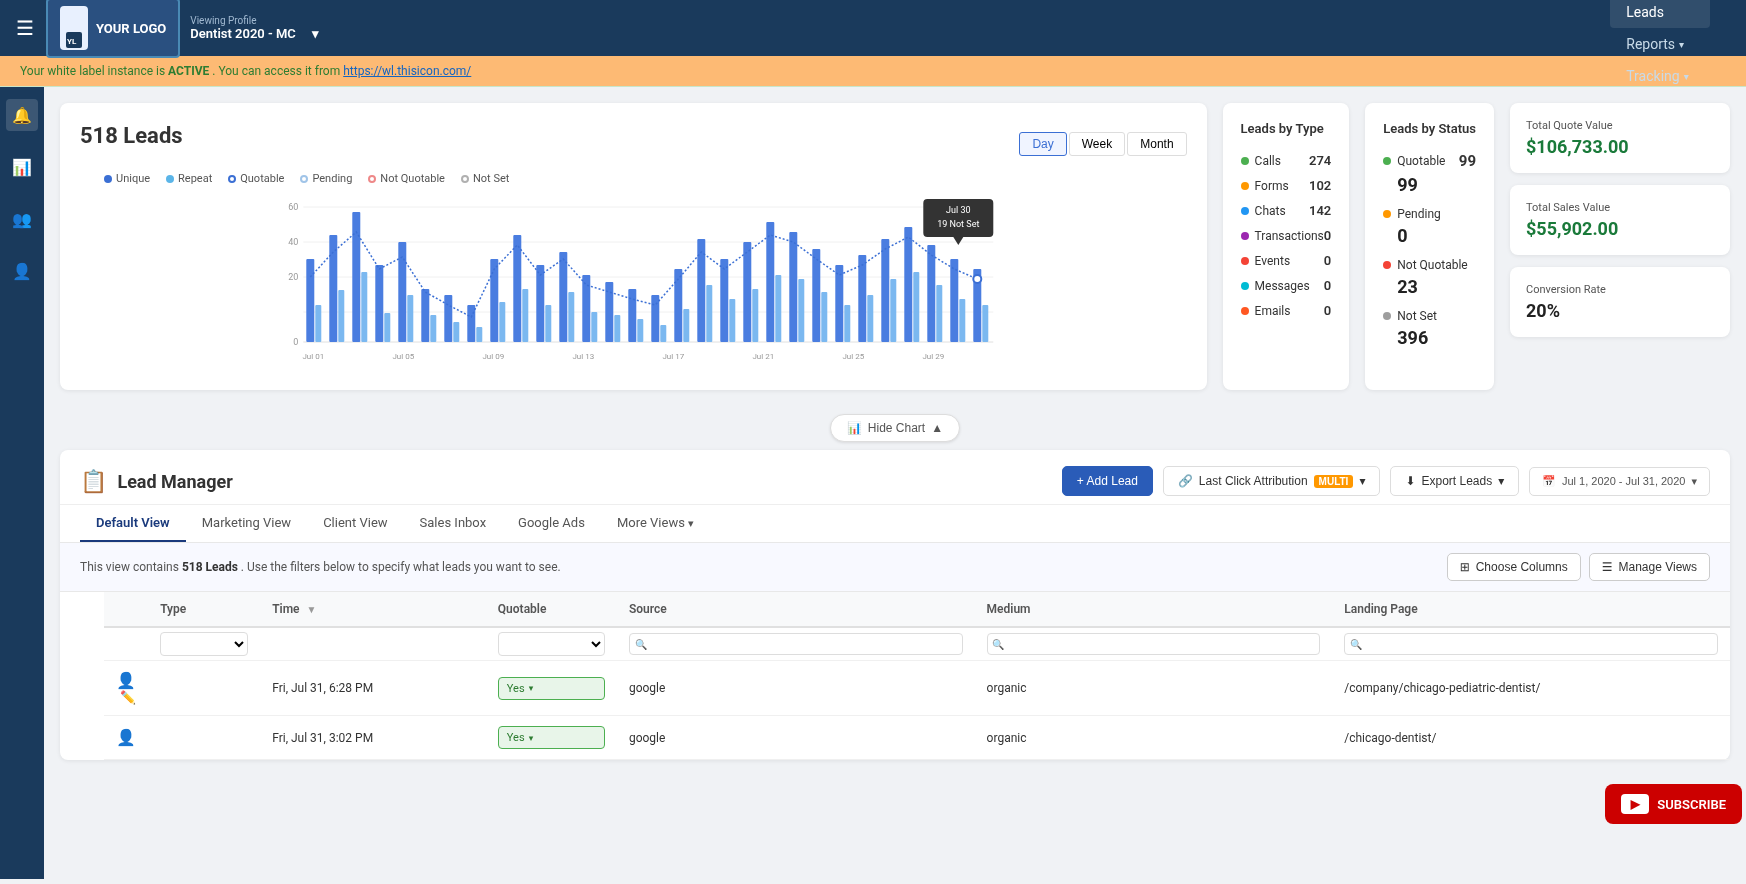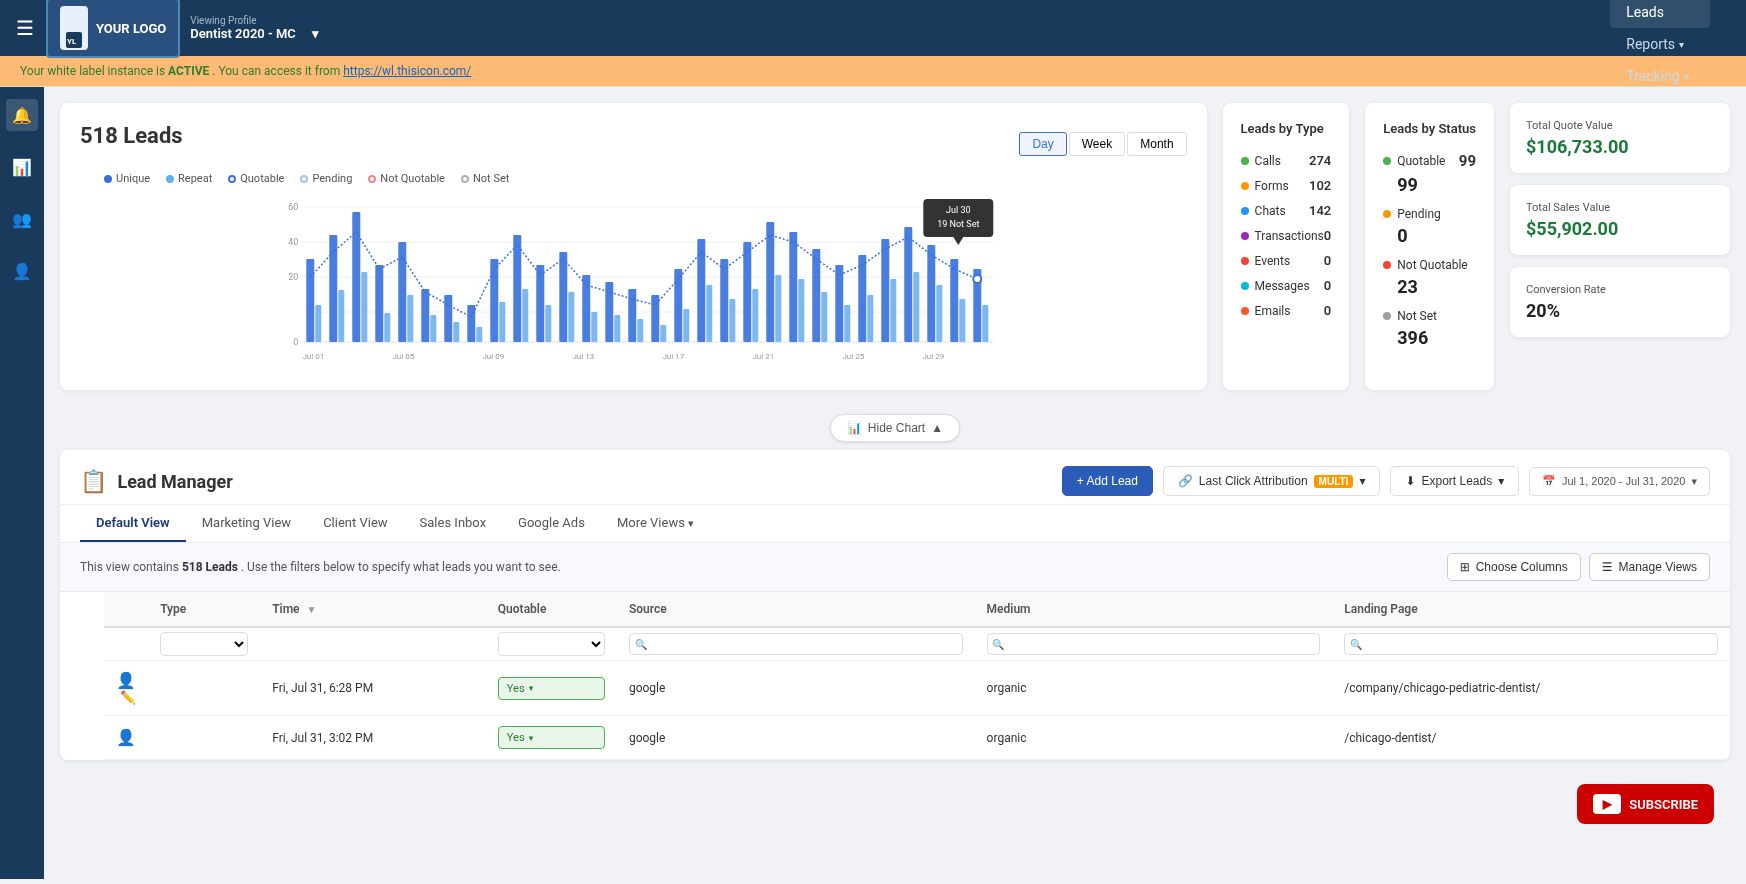--- a/index.html
+++ b/index.html
@@ -116,21 +116,21 @@
     .filter-select { width: 100%; padding: 4px 8px; border: 1px solid #ddd; border-radius: 4px; font-size: 11px; background: white; }
     .filter-input { width: 100%; padding: 4px 8px; border: 1px solid #ddd; border-radius: 4px; font-size: 11px; padding-left: 22px; }
     .filter-input-wrap { position: relative; }
     .search-icon-sm { position: absolute; left: 6px; top: 50%; transform: translateY(-50%); font-size: 10px; color: #999; }
     .yes-badge { background: #e8f5e9; border: 1px solid #4caf50; color: #2e7d32; padding: 4px 8px; border-radius: 4px; display: flex; align-items: center; gap: 4px; font-size: 11px; cursor: pointer; }
     .yes-badge .arrow { font-size: 9px; }
     .row-icon { font-size: 16px; color: #666; }
     .row-icon-btn { font-size: 13px; color: #888; margin-left: 4px; cursor: pointer; }
 
     
-    .yt-overlay { position: fixed; bottom: 60px; right: 32px; background: #cc0000; color: white; border-radius: 8px; padding: 10px 16px; font-size: 13px; font-weight: 600; display: flex; align-items: center; gap: 8px; cursor: pointer; z-index: 9999; }
+    .yt-overlay { position: fixed; bottom: 60px; right: 4px; background: #cc0000; color: white; border-radius: 8px; padding: 10px 16px; font-size: 13px; font-weight: 600; display: flex; align-items: center; gap: 8px; cursor: pointer; z-index: 9999; }
     .yt-play { width: 28px; height: 20px; background: white; border-radius: 4px; display: flex; align-items: center; justify-content: center; }
     .yt-play::after { content: '▶'; color: #cc0000; font-size: 12px; }
 
     
     ::-webkit-scrollbar { width: 6px; height: 6px; }
     ::-webkit-scrollbar-track { background: #f1f1f1; }
     ::-webkit-scrollbar-thumb { background: #c1c1c1; border-radius: 3px; }
   </style>
 </head>
 <body>

